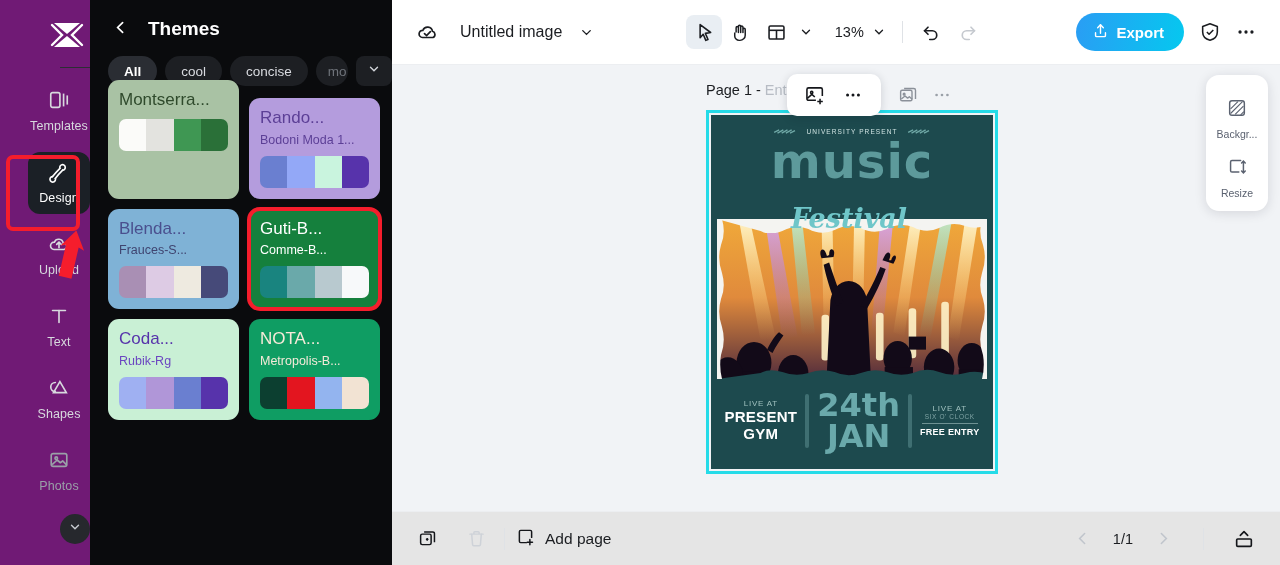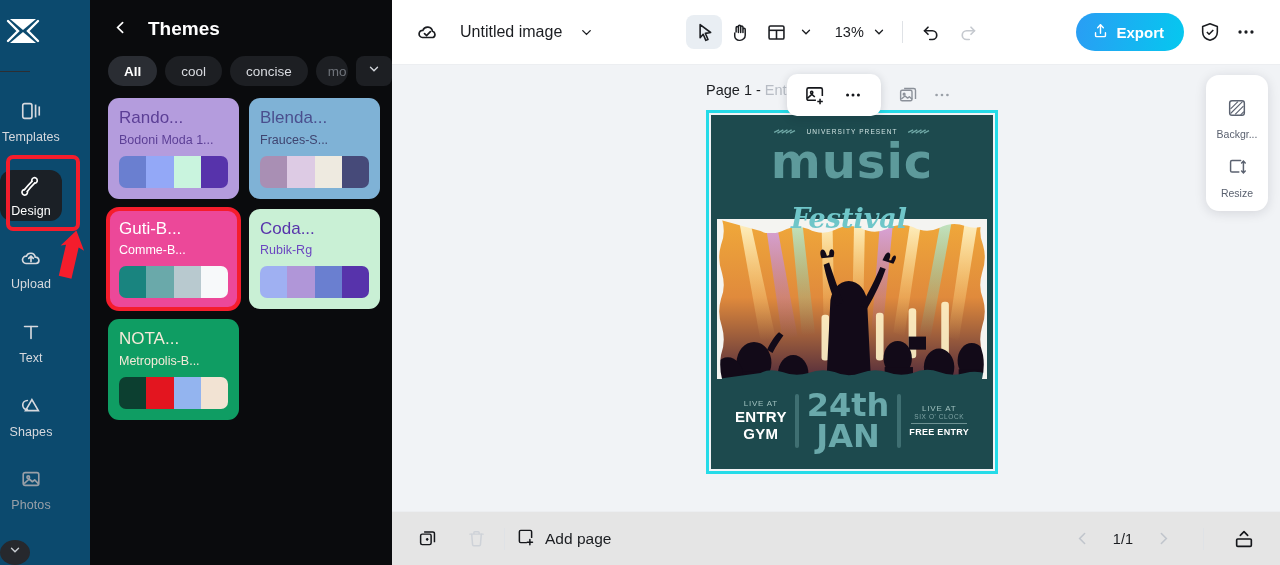--- a/index.html
+++ b/index.html
@@ -7,26 +7,25 @@
     width: 1280px; height: 565px;
     overflow: hidden;
     font-family: "Liberation Sans", sans-serif;
     background: #ffffff;
   }
   #app { position: relative; width: 1280px; height: 565px; display: flex; }
 
   
   .rail {
     width: 90px; height: 565px;
-    background: #0c4a6e;
+    background: #701a75;
     flex: 0 0 90px;
-    display: flex; flex-direction: column; align-items: flex-start;
+    display: flex; flex-direction: column; align-items: flex-end;
     padding-top: 12px;
     position: relative;
-    gap: 12px;
   }
   .rail-logo { width: 46px; height: 46px; display:flex; align-items:center; justify-content:center; }
   .rail-div { width: 30px; height: 1px; background: #2c2e33; margin: 9px 0 12px; }
   .rail-item {
     width: 62px; height: 62px; border-radius: 12px;
     display: flex; flex-direction: column; align-items: center; justify-content: center;
     gap: 4px; margin-bottom: 10px; color: #d7d9de; cursor: pointer;
   }
   .rail-item .lbl { font-size: 12.5px; letter-spacing: .1px; }
   .rail-item.active { background: #1b2026; color: #ffffff; }
@@ -258,41 +257,50 @@
       <div class="chip-more">
         <span>
           <svg width="14" height="14" viewBox="0 0 24 24" fill="none" stroke="#d3d6db" stroke-width="2.3" stroke-linecap="round">
               <polyline points="6 9 12 15 18 9"></polyline>
             </svg>
         </span>
       </div>
     </div>
 
     <div class="grid" id="theme-grid">
+        <div class="card card-clip-top" style="background: rgb(169, 194, 164);">
+          <div class="t1" style="color: rgb(47, 74, 44);">Montserra...</div>
+          <div class="sw">
+            <i style="background: rgb(251, 251, 249);"></i>
+            <i style="background: rgb(227, 227, 223);"></i>
+            <i style="background: rgb(63, 151, 83);"></i>
+            <i style="background: rgb(42, 112, 56);"></i>
+          </div>
+        </div>
         <div class="card" style="background: rgb(180, 156, 221);">
           <div class="t1" style="color: rgb(92, 63, 150);">Rando...</div>
           <div class="t2" style="color: rgb(92, 63, 150);">Bodoni Moda 1...</div>
           <div class="sw">
             <i style="background: rgb(106, 127, 208);"></i>
             <i style="background: rgb(147, 168, 247);"></i>
             <i style="background: rgb(201, 244, 222);"></i>
             <i style="background: rgb(87, 51, 171);"></i>
           </div>
         </div>
         <div class="card" style="background: rgb(127, 178, 214);">
           <div class="t1" style="color: rgb(74, 79, 142);">Blenda...</div>
           <div class="t2" style="color: rgb(63, 68, 112);">Frauces-S...</div>
           <div class="sw">
             <i style="background: rgb(169, 143, 180);"></i>
             <i style="background: rgb(221, 203, 228);"></i>
             <i style="background: rgb(238, 234, 224);"></i>
             <i style="background: rgb(70, 74, 121);"></i>
           </div>
         </div>
-        <div class="card selected" style="background: #ec4899;">
+        <div class="card selected" style="background: #15803d;">
           <div class="t1" style="color: rgb(255, 255, 255);">Guti-B...</div>
           <div class="t2" style="color: rgb(255, 255, 255);">Comme-B...</div>
           <div class="sw">
             <i style="background: rgb(25, 132, 127);"></i>
             <i style="background: rgb(106, 169, 170);"></i>
             <i style="background: rgb(184, 201, 207);"></i>
             <i style="background: rgb(247, 249, 250);"></i>
           </div>
         </div>
         <div class="card" style="background: rgb(201, 240, 213);">
@@ -550,21 +558,21 @@
               <path d="M0 0 h5 q4 14 -1 26 q-4 14 1 28 q4 14 -1 26 q-4 14 1 28 q4 14 -1 28 q-2 12 1 24 H0 Z" fill="#f4f4f1"></path>
             </svg>
             <svg style="position:absolute;right:0;top:0;width:9px;height:100%" viewBox="0 0 9 160" preserveAspectRatio="none">
               <path d="M9 0 h-5 q-4 14 1 26 q4 14 -1 28 q-4 14 1 26 q4 14 -1 28 q-4 14 1 28 q2 12 -1 24 h5 Z" fill="#f4f4f1"></path>
             </svg>
           </div>
 
           <div class="p-bottom">
             <div class="pb-col">
               <div class="pb-small">LIVE AT</div>
-              <div class="pb-big">ENTRY</div>
+              <div class="pb-big">PRESENT</div>
               <div class="pb-big">GYM</div>
             </div>
             <div class="pb-bar"></div>
             <div class="pb-col">
               <div class="pb-date">24th</div>
               <div class="pb-date">JAN</div>
             </div>
             <div class="pb-bar"></div>
             <div class="pb-col">
               <div class="pb-small">LIVE AT</div>

